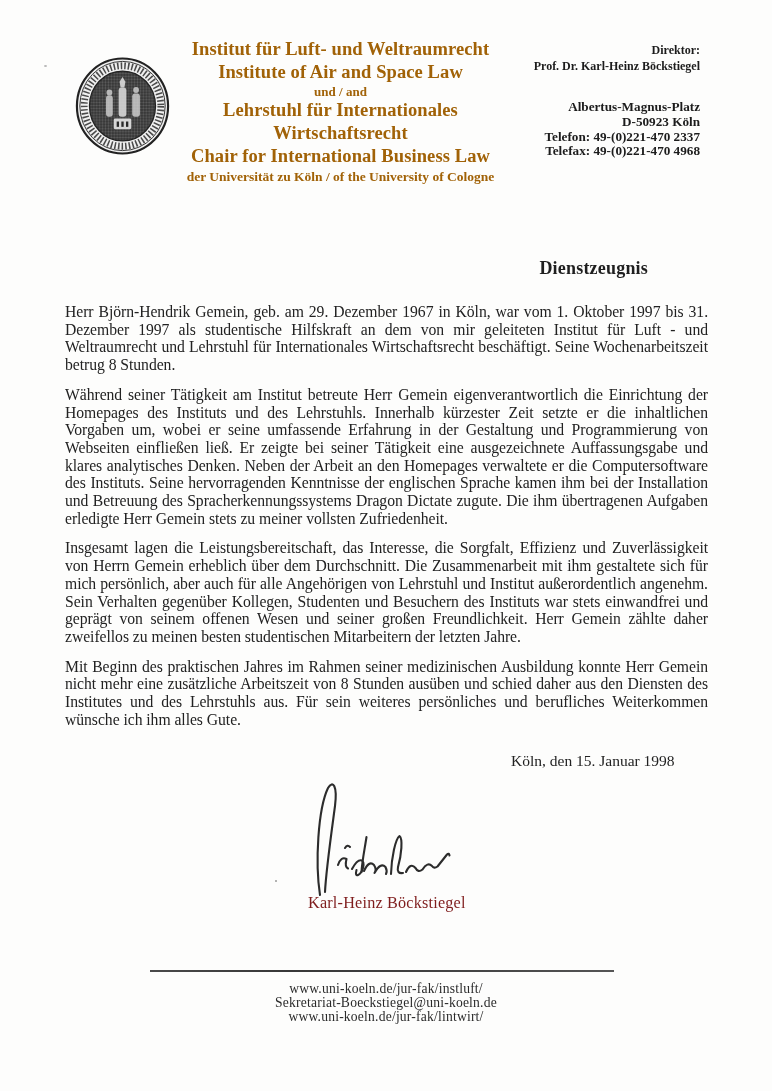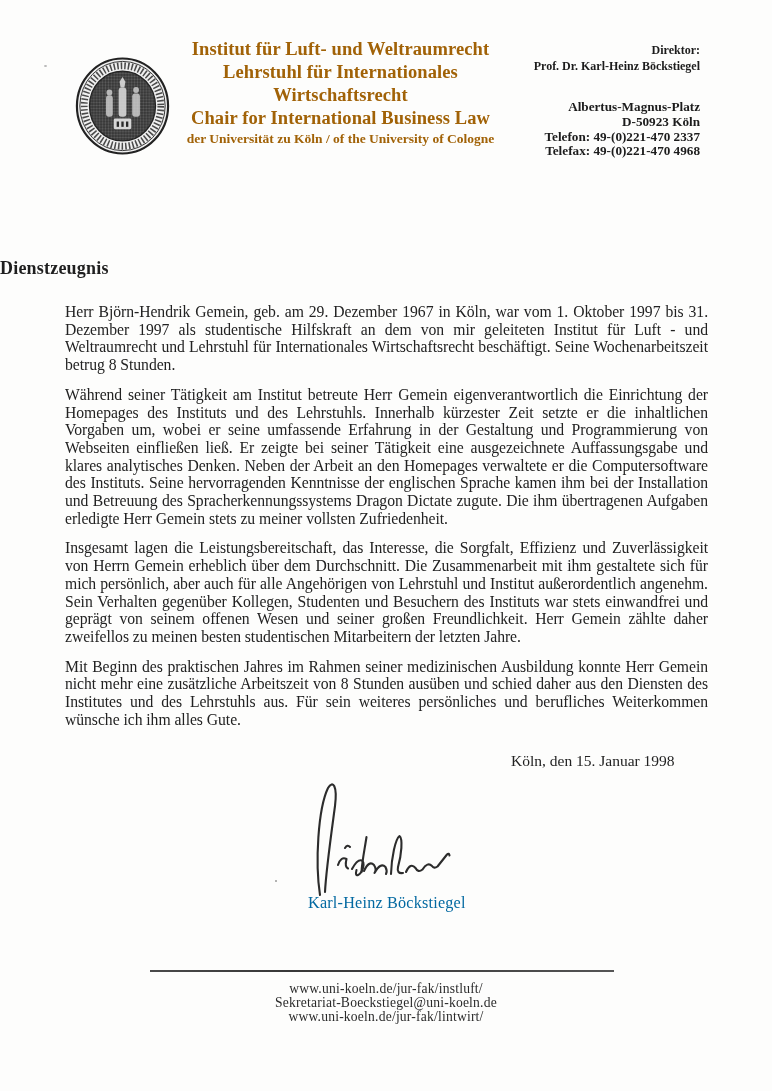--- a/index.html
+++ b/index.html
@@ -28,39 +28,39 @@
     position: absolute; right: 72px; top: 43px;
     text-align: right; color: #1c1c1c;
   }
   .hr-bold { font-weight: 700; font-size: 12px; line-height: 15.5px; }
   .hr-gap  { height: 26px; }
   .hr-addr { font-weight: 700; font-size: 13.2px; line-height: 14.8px; }
 
   
   .doc-title {
     position: absolute; left: 0; top: 258px; width: 648px;
-    text-align: left; font-weight: 700; font-size: 18px; letter-spacing: 0.2px;
+    text-align: right; font-weight: 700; font-size: 18px; letter-spacing: 0.2px;
   }
   .body-text {
     position: absolute; left: 65px; top: 303px; width: 643px;
     font-size: 15.7px; line-height: 17.7px; text-align: justify;
     letter-spacing: -0.05px; color: #222;
   }
   .body-text p { margin-bottom: 12px; }
 
   .date-line {
     position: absolute; left: 511px; top: 752px;
     font-size: 15.5px; color: #222;
   }
 
   
   .signature { position: absolute; left: 298px; top: 779px; width: 172px; height: 124px; }
   .sig-name {
     position: absolute; left: 308px; top: 894px;
-    font-size: 16.2px; color: #0369a1; letter-spacing: 0.2px;
+    font-size: 16.2px; color: #7f1d1d; letter-spacing: 0.2px;
   }
 
   
   .footer-rule {
     position: absolute; left: 150px; top: 970px; width: 464px; height: 2px;
     background: linear-gradient(90deg, #4a4a4a, #383838 30%, #454545 70%, #555);
   }
   .footer-lines {
     position: absolute; left: 0; top: 982px; width: 772px;
     text-align: center; font-size: 13.6px; line-height: 13.9px;
@@ -97,20 +97,22 @@
     <rect x="60" y="38" width="8" height="24" rx="3" fill="#d5d5d5" opacity="0.8"></rect>
     <circle cx="64" cy="34.5" r="3" fill="#d5d5d5" opacity="0.8"></circle>
     <rect x="41" y="64" width="18" height="11" rx="1.5" fill="#e3e3e3" opacity="0.92"></rect>
     <rect x="44" y="67" width="2.4" height="5.5" fill="#2a2a2a"></rect>
     <rect x="48.8" y="67" width="2.4" height="5.5" fill="#2a2a2a"></rect>
     <rect x="53.6" y="67" width="2.4" height="5.5" fill="#2a2a2a"></rect>
   </svg>
 
   <div class="letterhead-center">
     <div class="lh-lg">Institut für Luft- und Weltraumrecht</div>
+    <div class="lh-lg">Institute of Air and Space Law</div>
+    <div class="lh-sm">und / and</div>
     <div class="lh-lg">Lehrstuhl für Internationales</div>
     <div class="lh-lg">Wirtschaftsrecht</div>
     <div class="lh-lg">Chair for International Business Law</div>
     <div class="lh-sm2">der Universität zu Köln / of the University of Cologne</div>
   </div>
 
   <div class="letterhead-right">
     <div class="hr-bold">Direktor:</div>
     <div class="hr-bold">Prof. Dr. Karl-Heinz Böckstiegel</div>
     <div class="hr-gap"></div>

